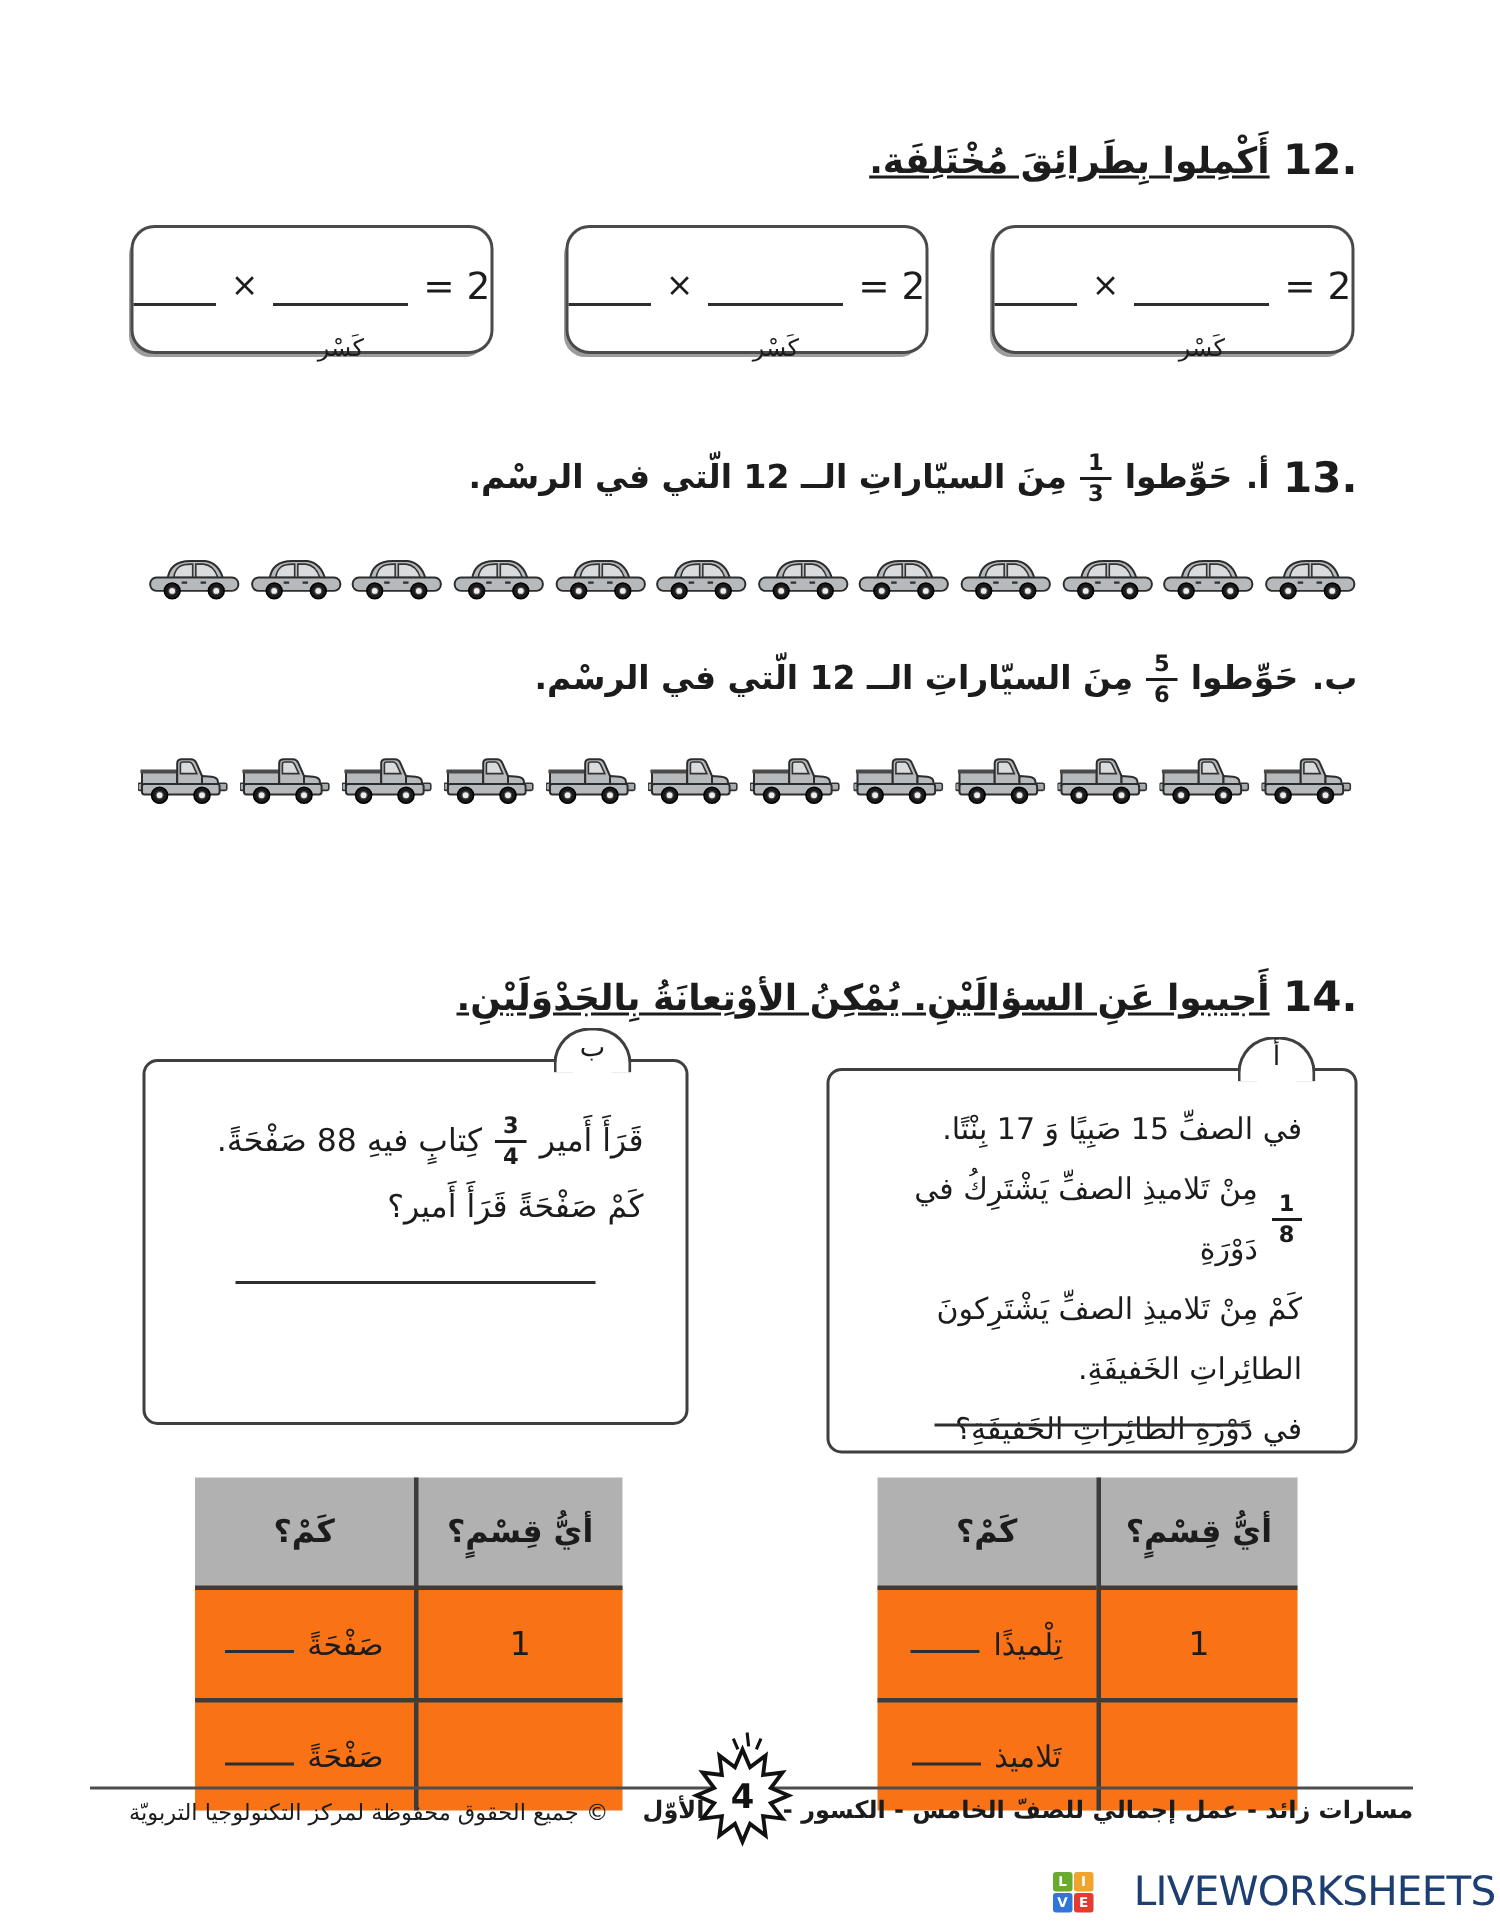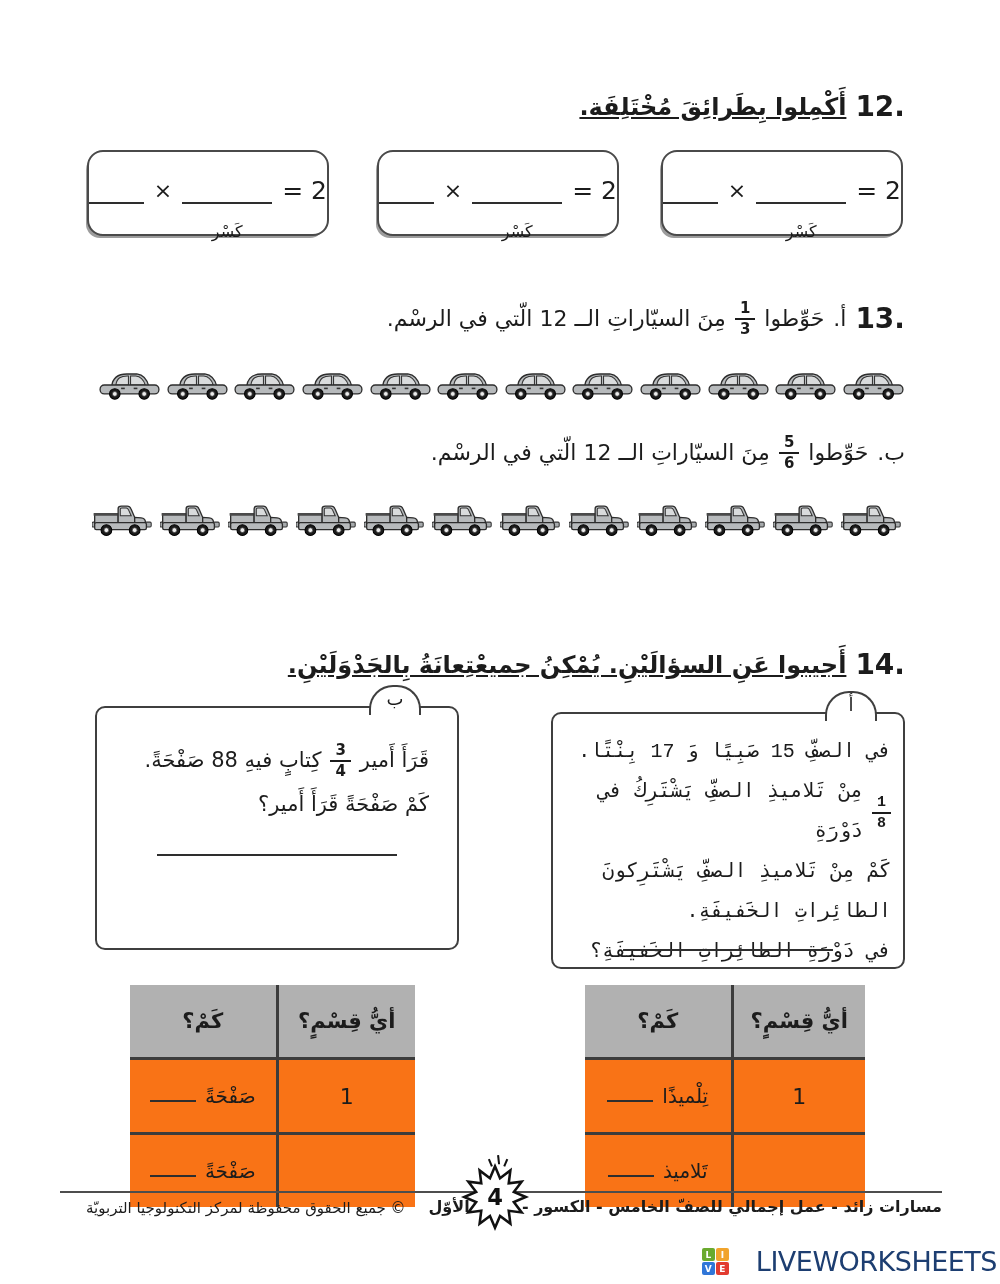--- a/index.html
+++ b/index.html
@@ -3,21 +3,21 @@
 <meta charset="utf-8">
 <style>
   html,body{margin:0;padding:0;background:#fff;}
   .page{position:relative;width:1000px;height:1284px;background:#fff;overflow:hidden;
         font-family:"DejaVu Sans",sans-serif;color:#1c1c1c;}
 
   
   .qhead{position:absolute;display:flex;direction:rtl;align-items:center;gap:9px;white-space:nowrap;}
   .qnum{direction:ltr;unicode-bidi:isolate;font-weight:bold;font-size:28px;}
   .qtext{font-size:24px;font-weight:bold;text-decoration:underline;}
-  .qsub{font-size:22px;font-weight:normal;}
+  .qsub{font-size:22px;font-weight:bold;}
 
   
   .frac{display:inline-flex;flex-direction:column;align-items:center;line-height:1;font-size:15px;font-weight:bold;}
   .frac .fn{border-bottom:2px solid #1c1c1c;padding:1px 5px 2px;}
   .frac .fd{padding-top:2px;}
 
   
   .box12{position:absolute;top:150px;width:238px;height:82px;border:2px solid #4a4a4a;
          border-radius:16px;background:#fff;box-shadow:-3px 4px 0 -2px #9c9c9c;}
   .b12-1{right:97px;} .b12-2{left:377px;} .b12-3{left:87px;}
@@ -35,21 +35,21 @@
 
   
   .qbox{position:absolute;border:2px solid #3f3f3f;border-radius:10px;background:#fff;}
   #box-a{top:712px;right:95px;width:350px;height:253px;}
   #box-b{top:706px;left:95px;width:360px;height:240px;}
   .tab{position:absolute;top:-23px;width:48px;height:27px;border:2px solid #3f3f3f;border-bottom:none;
        border-radius:24px 24px 0 0;background:#fff;display:flex;justify-content:center;align-items:flex-start;
        font-size:18px;padding-top:1px;z-index:2;}
   #box-a .tab{right:26px;} #box-b .tab{right:36px;}
   .qbox-content{direction:rtl;text-align:right;}
-  #box-a .qbox-content{padding:18px 12px 0;font-size:20px;line-height:2.0;font-family:Liberation Mono, monospace;}
+  #box-a .qbox-content{padding:18px 35px 0;font-size:20px;line-height:2.0;}
   #box-b .qbox-content{padding:30px 28px 0;font-size:21px;line-height:2.1;}
   .fracline{display:flex;direction:rtl;align-items:center;gap:9px;}
   .answer-line{border-bottom:2px solid #2e2e2e;height:0;}
   #box-a .answer-line{position:absolute;bottom:16px;left:50%;transform:translateX(-50%);width:210px;}
   #box-b .answer-line{width:240px;margin:28px auto 0;}
 
   
   .wtable{position:absolute;border-collapse:collapse;direction:rtl;table-layout:fixed;}
   #table-a{top:985px;right:135px;width:280px;}
   #table-b{top:985px;left:130px;width:285px;}
@@ -452,21 +452,21 @@
       <rect x="5" y="38" width="97" height="13" rx="3" fill="#b7babc" stroke="#2d2d2d" stroke-width="2.5"></rect>
       <circle cx="27" cy="52" r="10" fill="#1b1b1b" stroke="#000" stroke-width="2"></circle>
       <circle cx="27" cy="52" r="4.5" fill="#ececec" stroke="#444" stroke-width="1.5"></circle>
       <circle cx="80" cy="52" r="10" fill="#1b1b1b" stroke="#000" stroke-width="2"></circle>
       <circle cx="80" cy="52" r="4.5" fill="#ececec" stroke="#444" stroke-width="1.5"></circle>
     </svg>
     </div>
 
   <div class="qhead" style="top:648px;right:95px;">
     <span class="qnum">14.</span>
-    <span class="qtext">أَجيبوا عَنِ السؤالَيْنِ. يُمْكِنُ جميعْتِعانَةُ بِالجَدْوَلَيْنِ.</span>
+    <span class="qtext">أَجيبوا عَنِ السؤالَيْنِ. يُمْكِنُ الأوْتِعانَةُ بِالجَدْوَلَيْنِ.</span>
   </div>
 
   <div class="qbox" id="box-a">
     <div class="tab">أ</div>
     <div class="qbox-content">
       <div>في الصفِّ 15 صَبِيًا وَ 17 بِنْتًا.</div>
       <div class="fracline">
         <span class="frac">
           <span class="fn">1</span>
           <span class="fd">8</span>

